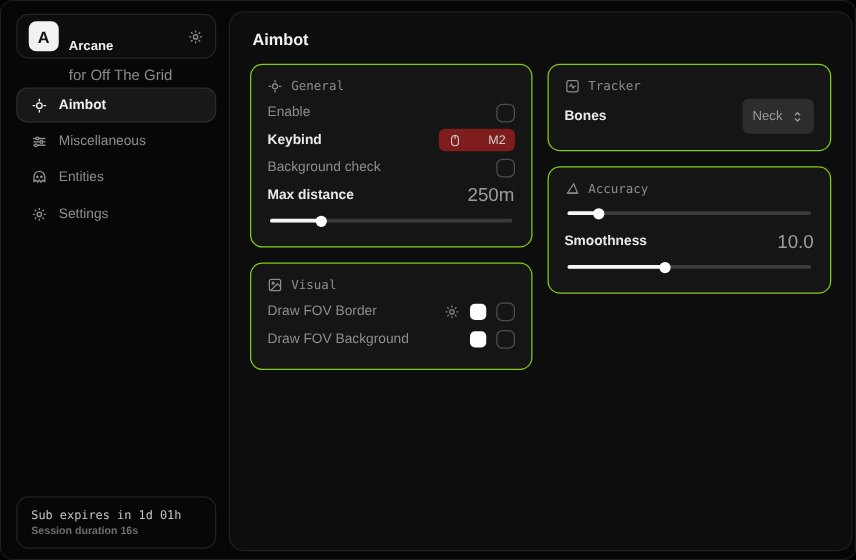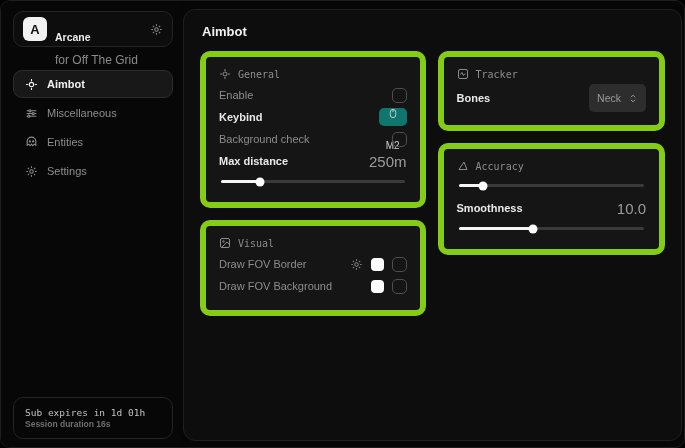--- a/index.html
+++ b/index.html
@@ -36,39 +36,39 @@
 
   
   .main { position:absolute; left:182px; top:8px; right:2px; bottom:6px;
     background:#0d0d0d; border:1px solid #202020; border-radius:12px;
     padding:12px 16px; }
   .main-title { color:#f2f2f2; font-size:13px; font-weight:700; margin:2px 0 12px 2px; }
   .cols { display:flex; gap:12px; align-items:flex-start; }
   .col { display:flex; flex-direction:column; gap:12px; }
   .col-l { width:232px; } .col-r { width:234px; }
 
-  .card { background:#151515; border:6px solid #84cc16; border-radius:10px;
+  .card { background:#151515; border:1px solid #84cc16; border-radius:10px;
     padding:11px 13px 13px; display:flex; flex-direction:column; }
   .card-head { display:flex; align-items:center; gap:7px; color:#8c8c8c;
     font-family:"DejaVu Sans Mono", monospace; font-size:10px; margin-bottom:4px; }
   .card-head .icn { display:flex; }
   .row { display:flex; align-items:center; justify-content:space-between; min-height:22px; }
   .lbl { font-size:11px; color:#8d8d8d; }
   .lbl.bright { color:#e9e9e9; font-weight:600; }
   .val { font-size:15px; color:#9c9c9c; }
   .ctrl-group { display:flex; align-items:center; gap:8px; }
 
   .checkbox { width:15px; height:15px; border:1.5px solid #4f4f4f; border-radius:5px;
     background:transparent; cursor:pointer; flex:none; }
   .swatch { width:13px; height:13px; border-radius:4px; cursor:pointer; flex:none; }
   .gear-btn { color:#7d7d7d; display:flex; cursor:pointer; }
 
-  .kbd-badge { display:flex; align-items:center; gap:21px; background:#0f766e;
+  .kbd-badge { display:flex; align-items:center; gap:21px; background:#7f1d1d;
     border-radius:5px; height:18px; padding:0 7px; color:#cfcfcf; font-size:10px;
-    cursor:pointer;flex-direction:column; }
+    cursor:pointer; }
   .select-btn { display:flex; align-items:center; gap:7px; background:#2d2d2d;
     border-radius:5px; height:28px; padding:0 8px; color:#9b9b9b; font-size:10.5px;
     cursor:pointer; }
 
   .slider { position:relative; height:3px; background:#3a3a3a; border-radius:2px;
     margin:8px 2px 6px; cursor:pointer; }
   .slider-fill { position:absolute; left:0; top:0; bottom:0; background:#f5f5f5;
     border-radius:2px; }
   .slider-knob { position:absolute; top:50%; width:9px; height:9px; background:#fff;
     border-radius:50%; transform:translate(-50%,-50%); }

